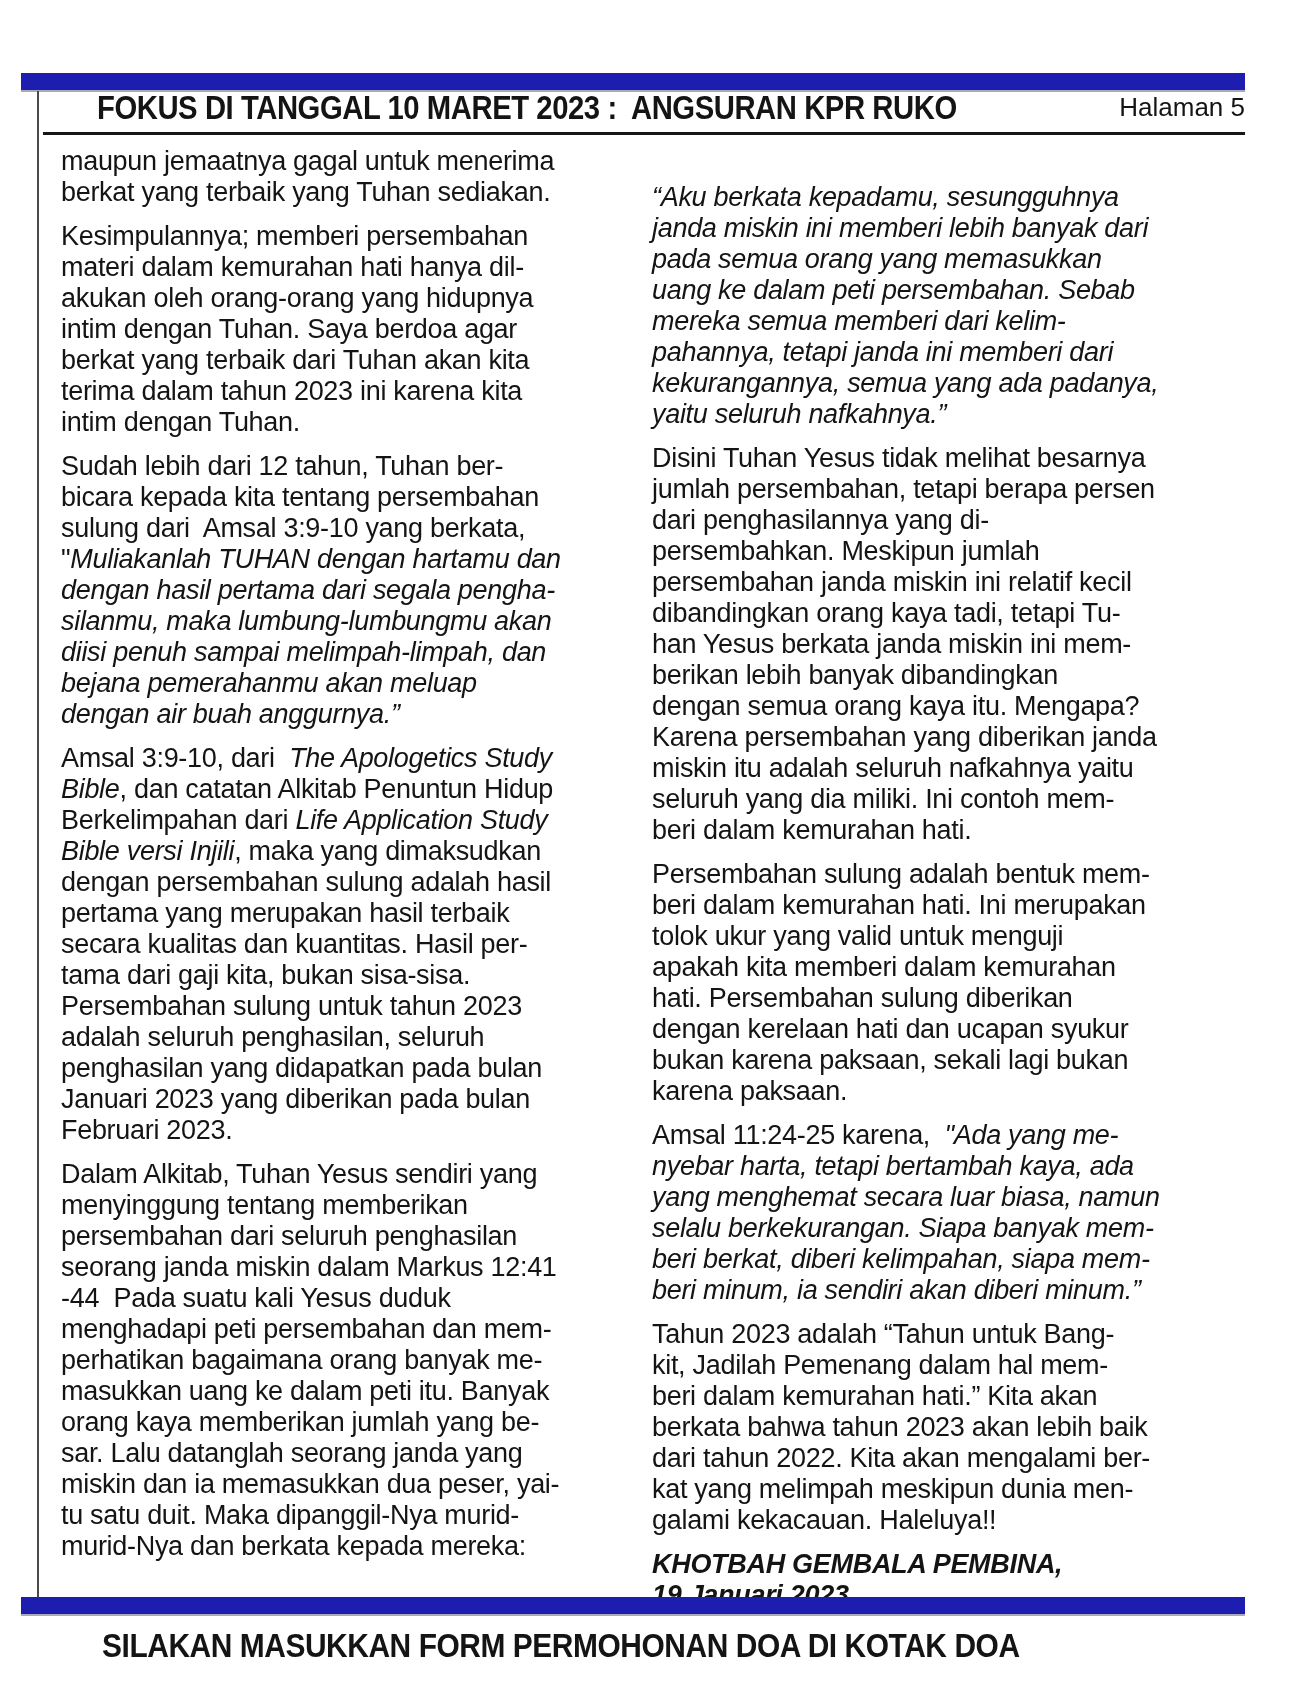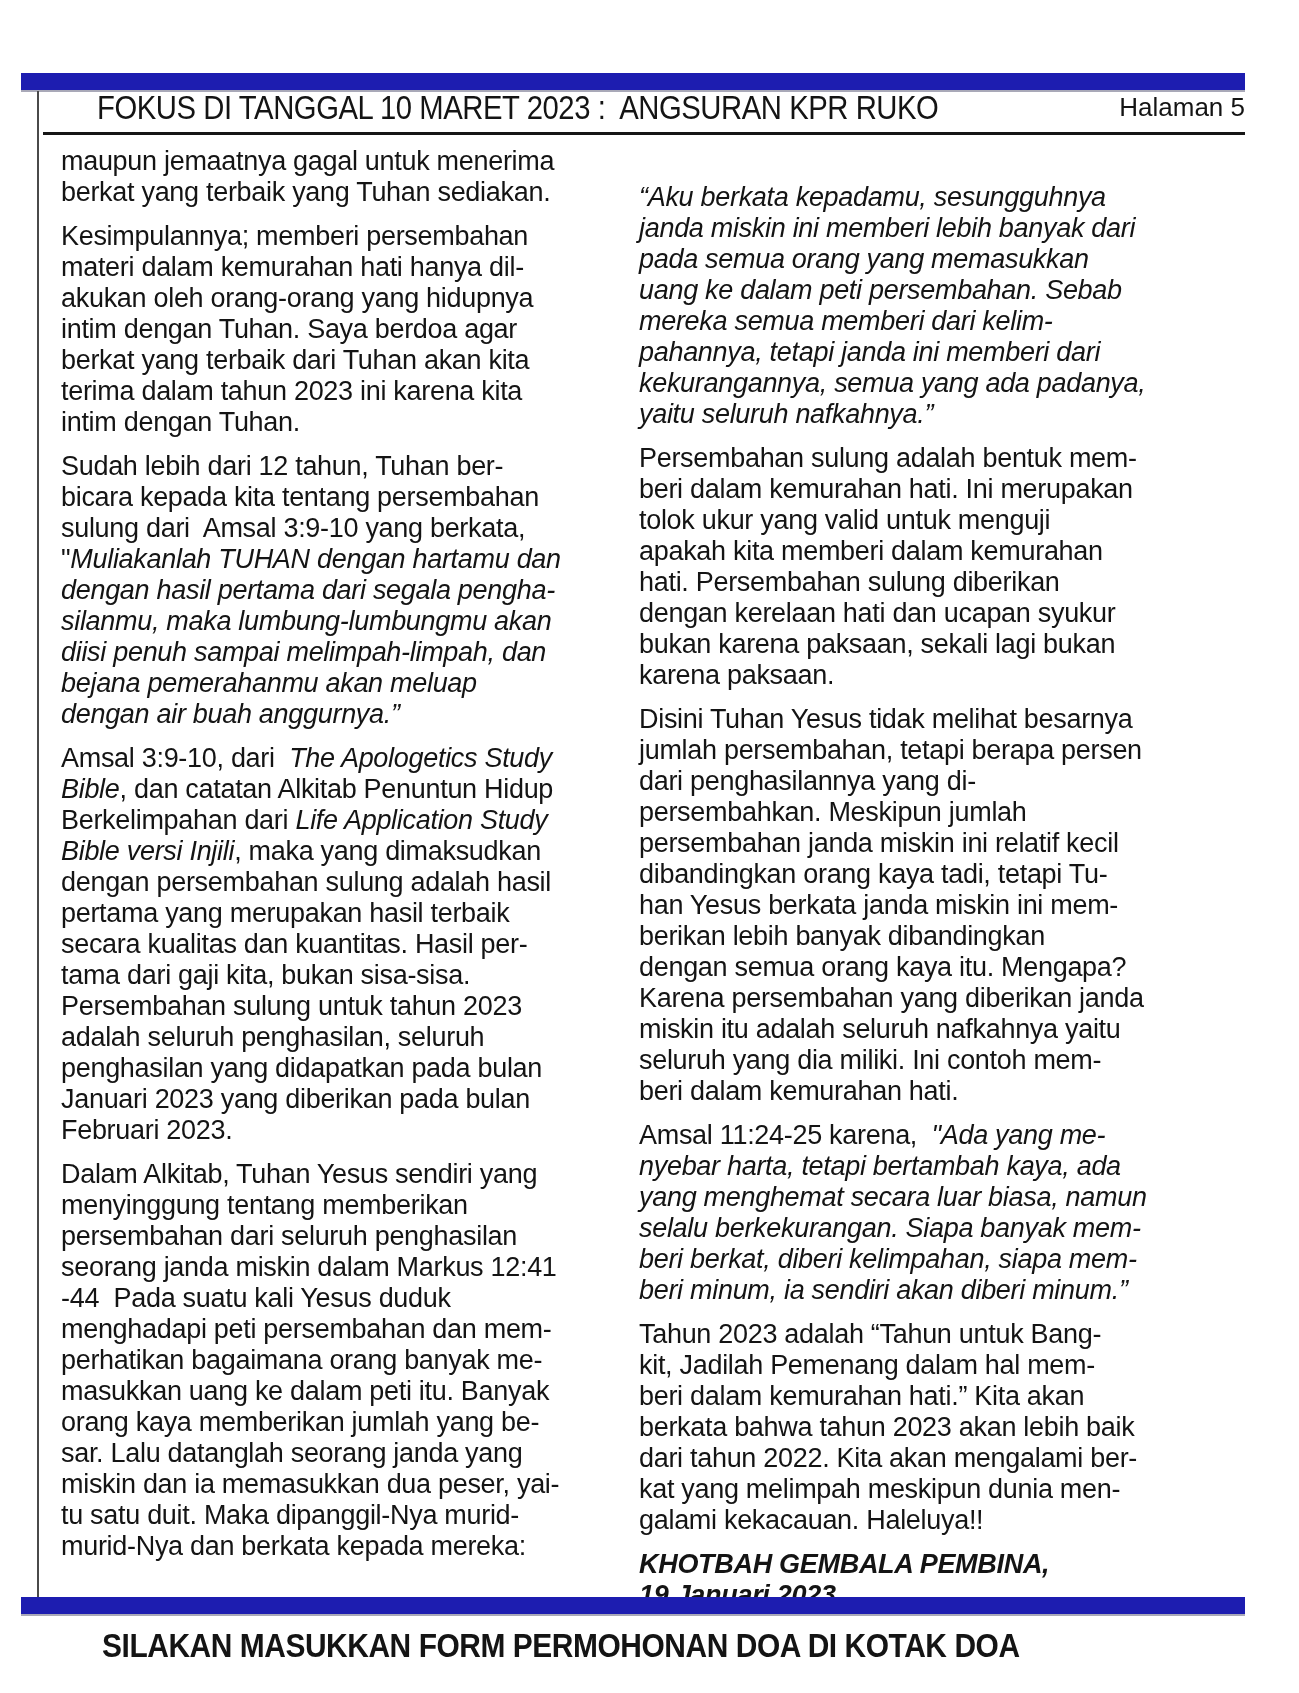--- a/index.html
+++ b/index.html
@@ -18,41 +18,41 @@
     position:absolute; left:21px; width:1224px; height:17px;
     background:var(--bar-blue,#1d1db0);
     border-bottom:2px solid #a9a9b8;
   }
   .bar.top { top:73px; }
   .bar.bottom { top:1597px; }
 
   
   .header-title {
     position:absolute; left:97px; top:88px;
-    font-size:34px; font-weight:normal; line-height:38px;
+    font-size:34px; font-weight:bold; line-height:38px;
     white-space:pre; letter-spacing:-0.5px;
   }
   .header-page {
     position:absolute; right:54px; top:92px;
     font-size:26px; line-height:30px;
     white-space:pre;
   }
   .header-rule {
     position:absolute; left:43px; top:132px;
     width:1202px; height:3px; background:#161616;
   }
   .v-rule {
     position:absolute; left:37px; top:91px;
     width:2px; height:1506px; background:#4a4a4a;
   }
 
   
   .columns {
     position:absolute; left:61px; top:146px;
-    display:flex; gap:18px;
+    display:flex; gap:31px;
   }
   .col { display:block; }
   .col-left  { width:560px; }
   .col-right { width:592px;margin-top:36px; }
   .para {
     margin:0 0 13px 0;
     font-size:27px; line-height:31px;
     letter-spacing:-0.3px;
     white-space:pre;
   }
@@ -133,41 +133,41 @@
       </div>
     <div class="col col-right">
         <p class="para"><span class="run-i">“Aku berkata kepadamu, sesungguhnya
 janda miskin ini memberi lebih banyak dari
 pada semua orang yang memasukkan
 uang ke dalam peti persembahan. Sebab
 mereka semua memberi dari kelim-
 pahannya, tetapi janda ini memberi dari
 kekurangannya, semua yang ada padanya,
 yaitu seluruh nafkahnya.”</span></p>
-        <p class="para"><span>Persembahan sulung adalah bentuk mem-
-beri dalam kemurahan hati. Ini merupakan
-tolok ukur yang valid untuk menguji
-apakah kita memberi dalam kemurahan
-hati. Persembahan sulung diberikan
-dengan kerelaan hati dan ucapan syukur
-bukan karena paksaan, sekali lagi bukan
-karena paksaan.</span></p>
         <p class="para"><span>Disini Tuhan Yesus tidak melihat besarnya
 jumlah persembahan, tetapi berapa persen
 dari penghasilannya yang di-
 persembahkan. Meskipun jumlah
 persembahan janda miskin ini relatif kecil
 dibandingkan orang kaya tadi, tetapi Tu-
 han Yesus berkata janda miskin ini mem-
 berikan lebih banyak dibandingkan
 dengan semua orang kaya itu. Mengapa?
 Karena persembahan yang diberikan janda
 miskin itu adalah seluruh nafkahnya yaitu
 seluruh yang dia miliki. Ini contoh mem-
 beri dalam kemurahan hati.</span></p>
+        <p class="para"><span>Persembahan sulung adalah bentuk mem-
+beri dalam kemurahan hati. Ini merupakan
+tolok ukur yang valid untuk menguji
+apakah kita memberi dalam kemurahan
+hati. Persembahan sulung diberikan
+dengan kerelaan hati dan ucapan syukur
+bukan karena paksaan, sekali lagi bukan
+karena paksaan.</span></p>
         <p class="para"><span class="run-b">Amsal 11:24-25</span><span> karena,  </span><span class="run-i">"Ada yang me-
 nyebar harta, tetapi bertambah kaya, ada
 yang menghemat secara luar biasa, namun
 selalu berkekurangan. Siapa banyak mem-
 beri berkat, diberi kelimpahan, siapa mem-
 beri minum, ia sendiri akan diberi minum.”</span></p>
         <p class="para"><span>Tahun 2023 adalah “</span><span class="run-b">Tahun untuk Bang-
 kit, Jadilah Pemenang dalam hal mem-
 beri dalam kemurahan hati.</span><span>” Kita akan
 berkata bahwa tahun 2023 akan lebih baik

